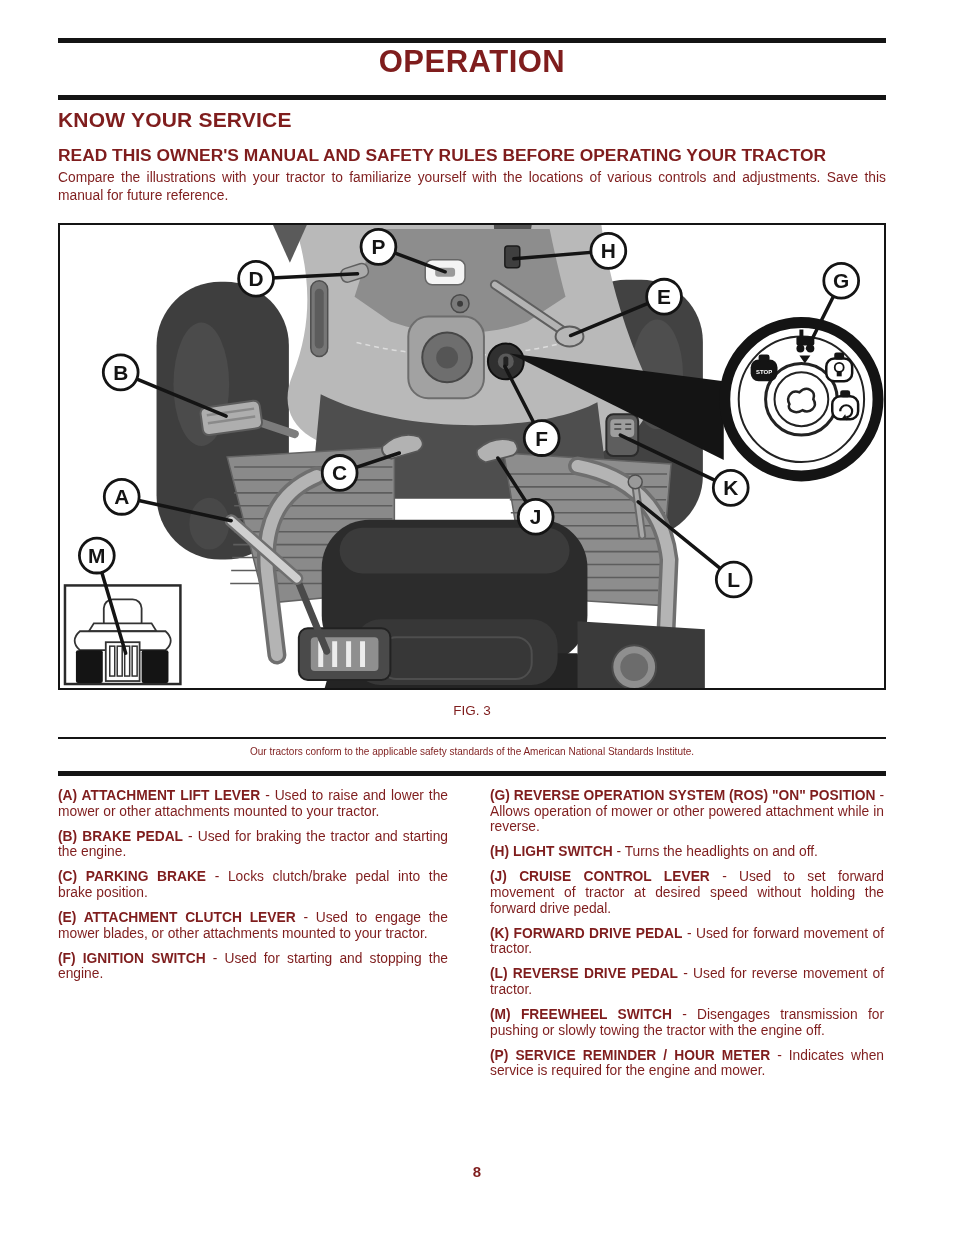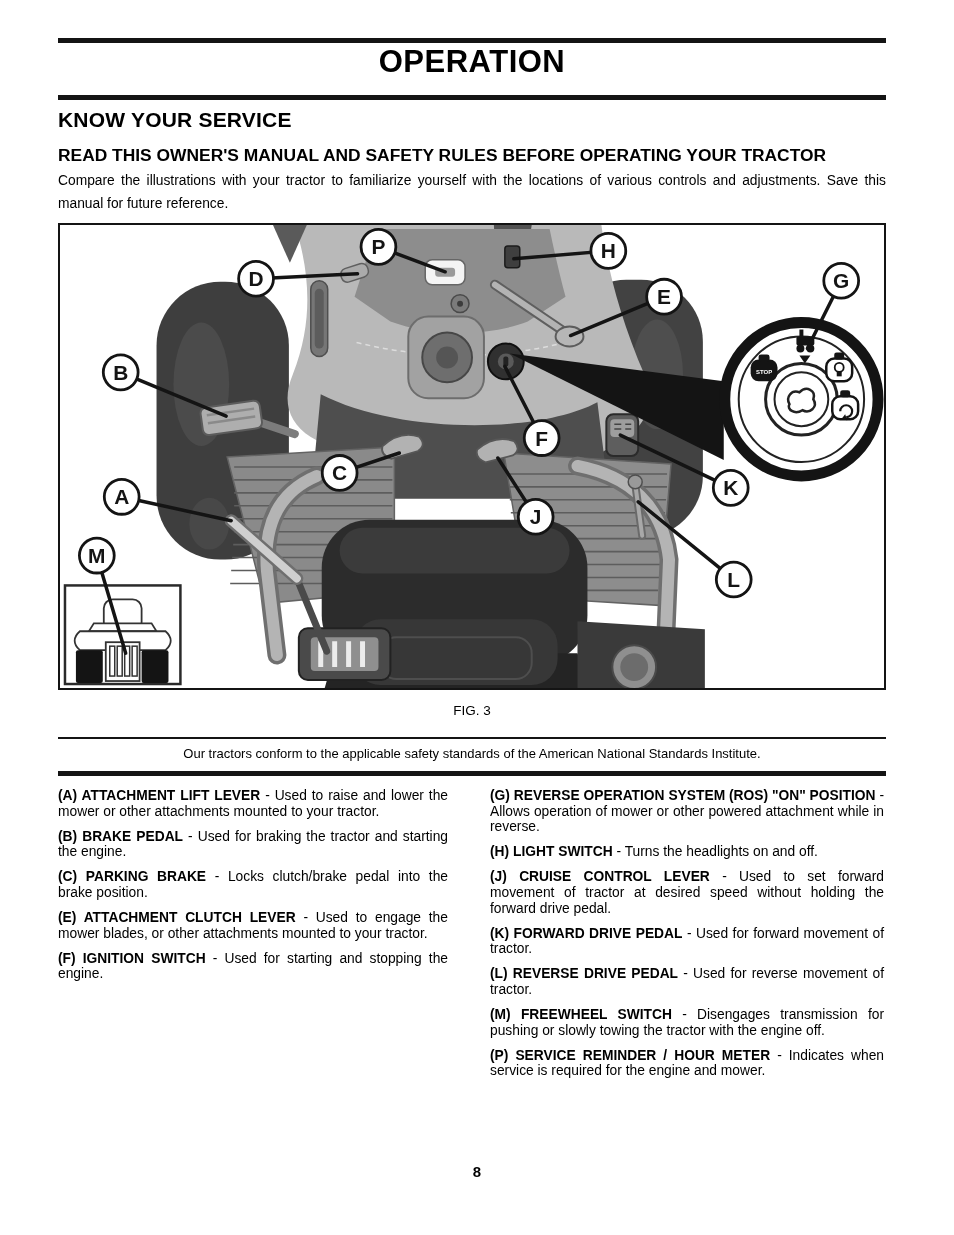--- a/index.html
+++ b/index.html
@@ -1,37 +1,37 @@
 <!DOCTYPE html>
 <html><head>
 <meta charset="utf-8">
 <style>
   html,body{margin:0;padding:0;background:#ffffff;}
   .page{position:relative;width:954px;height:1235px;background:#fff;
-        font-family:"Liberation Sans","DejaVu Sans",sans-serif;color:#000000;overflow:hidden;}
+        font-family:"Liberation Sans","DejaVu Sans",sans-serif;color:#7f1d1d;overflow:hidden;}
   .rule{position:absolute;left:58px;width:828px;background:#141414;}
   .rule-top{top:38px;height:5px;}
   .rule-2{top:95px;height:5px;}
   .rule-thin{top:737px;height:2px;}
   .rule-thick{top:771px;height:5px;}
   h1.op{position:absolute;top:44px;left:58px;width:828px;margin:0;text-align:center;
         font-size:31px;font-weight:bold;letter-spacing:.5px;}
   h2.know{position:absolute;top:108px;left:58px;width:828px;margin:0;
         font-size:21px;font-weight:bold;letter-spacing:.2px;}
   h3.read{position:absolute;top:145px;left:58px;width:832px;margin:0;
         font-size:17.4px;font-weight:bold;white-space:nowrap;}
   p.intro{position:absolute;top:169px;left:58px;width:828px;margin:0;
-        font-size:13.8px;line-height:23px;text-align:justify;}
+        font-size:13.8px;line-height:18px;text-align:justify;}
   .figure-box{position:absolute;top:223px;left:58px;width:828px;height:467px;
         border:2.5px solid #141414;box-sizing:border-box;background:#fff;}
   .figure-box svg{display:block;width:100%;height:100%;}
   .figcap{position:absolute;top:703px;left:58px;width:828px;margin:0;text-align:center;
         font-size:13.5px;font-weight:normal;}
   .note{position:absolute;top:746px;left:58px;width:828px;margin:0;text-align:center;
-        font-size:13px;}
+        font-size:10px;}
   .col{position:absolute;top:788px;font-size:13.8px;line-height:15.6px;}
   .col-left{left:58px;width:390px;}
   .col-right{left:490px;width:394px;}
   p.ctl{margin:0 0 9.5px 0;text-align:justify;}
   p.ctl b{font-weight:bold;}
   .pagenum{position:absolute;top:1163px;left:0;width:954px;margin:0;text-align:center;
         font-size:15px;font-weight:bold;}
   .callout-line{stroke:#141414;stroke-width:3.5;stroke-linecap:round;}
   .callout-circle{fill:#ffffff;stroke:#141414;stroke-width:2.8;}
   .callout-letter{font-family:"Liberation Sans","DejaVu Sans",sans-serif;font-size:21px;

